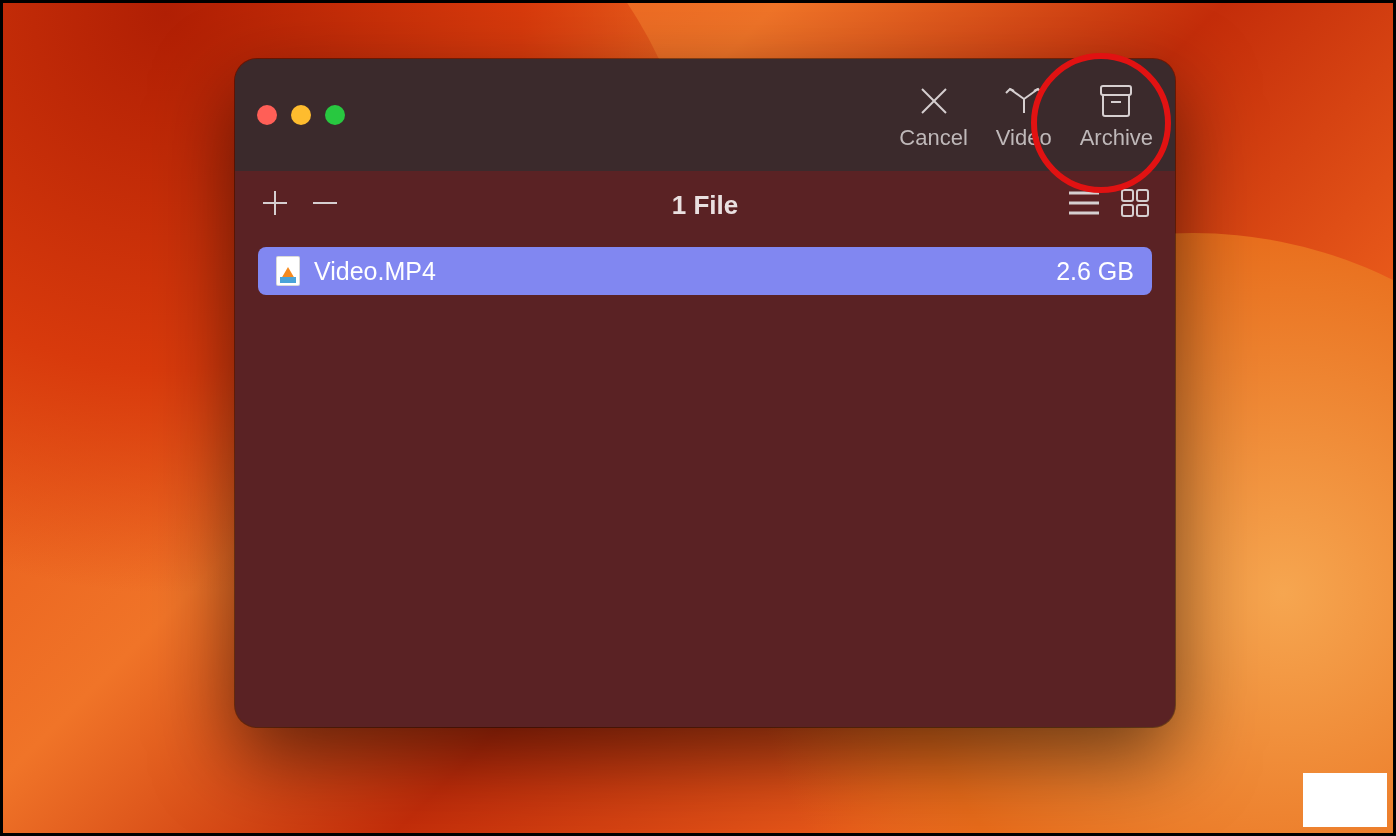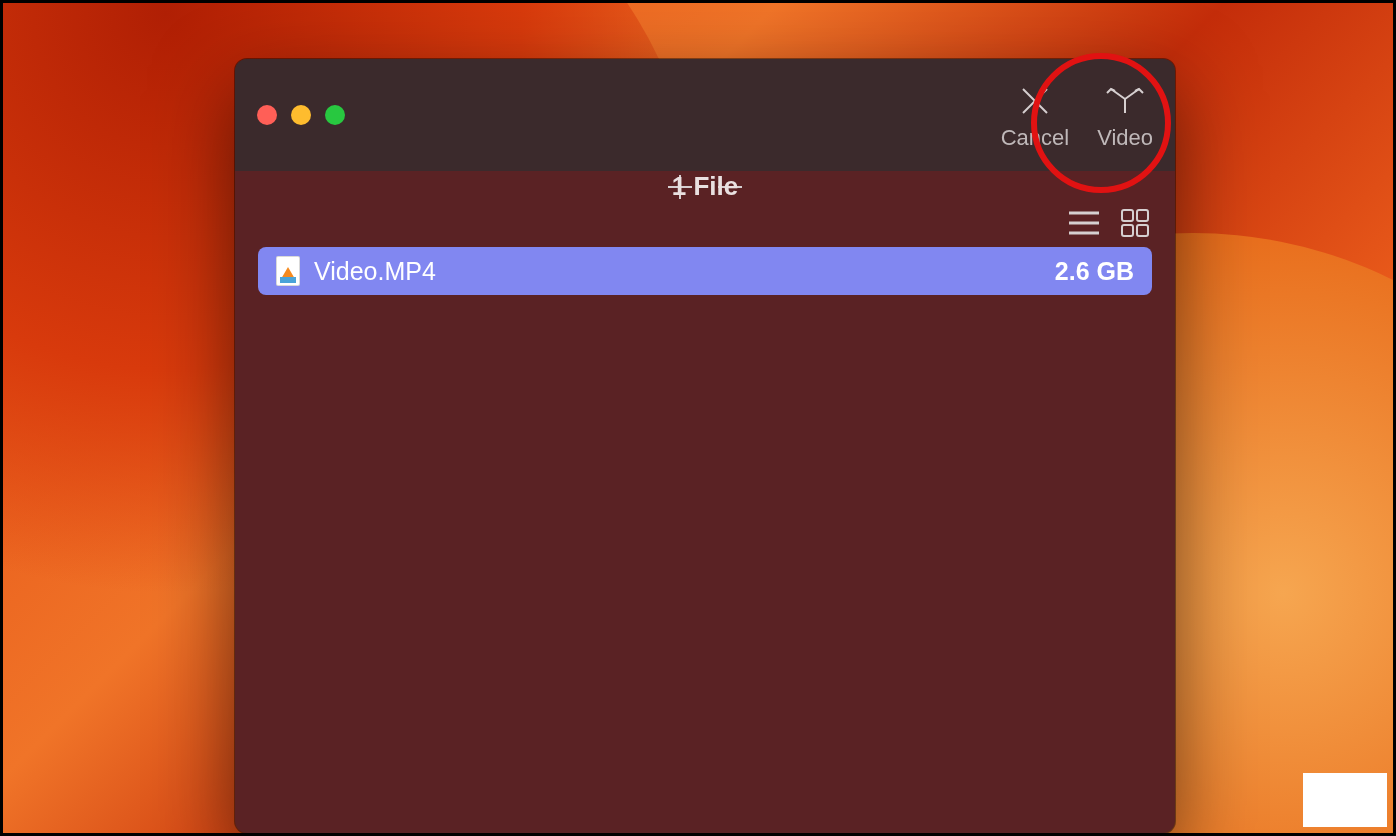--- a/index.html
+++ b/index.html
@@ -28,23 +28,23 @@
     width: 900px; height: 900px;
     background: radial-gradient(circle at 60% 40%, #f6a650 0%, #e86b1a 50%, transparent 70%);
     border-radius: 50%;
   }
 
   .window {
     position: absolute;
     left: 232px;
     top: 56px;
     width: 940px;
-    height: 774px;
+    height: 668px;
     background: #5a2224;
-    border-radius: 12px;
+    border-radius: 22px;
     box-shadow: 0 30px 80px rgba(0,0,0,0.55), 0 0 0 1px rgba(0,0,0,0.4);
     overflow: hidden;
   }
 
   .titlebar {
     height: 112px;
     background: #3b2a2c;
     display: flex;
     align-items: center;
     padding: 0 22px;
@@ -142,21 +142,21 @@
     clip-path: polygon(50% 0, 100% 100%, 0 100%);
   }
   .file-row .thumb::after {
     content: "";
     position: absolute;
     left: 3px; right: 3px; bottom: 2px; height: 6px;
     background: #4aa3d8;
   }
   .file-row .size {
     margin-left: auto;
-    font-weight: 700;
+    font-weight: 400;
   }
 
   .annotation-circle {
     position: absolute;
     left: 1028px;
     top: 50px;
     width: 140px;
     height: 140px;
     border: 6px solid #e11212;
     border-radius: 50%;
@@ -206,25 +206,35 @@
             <line x1="22" y1="30" x2="22" y2="16"></line>
             <path d="M22 16 L8 6"></path>
             <path d="M22 16 L36 6"></path>
             <polyline points="4,10 8,6 12,8" fill="none"></polyline>
             <polyline points="32,8 36,6 40,10" fill="none"></polyline>
           </svg>
         </span>
         <span>Video</span>
       </div>
 
+      <div class="title-action">
+        <span class="icon-slot">
+          <svg width="40" height="38" viewBox="0 0 40 38" fill="none" stroke-width="2">
+            <rect x="5" y="4" width="30" height="9" rx="2"></rect>
+            <path d="M7 13 L7 32 Q7 34 9 34 L31 34 Q33 34 33 32 L33 13"></path>
+            <line x1="15" y1="20" x2="25" y2="20"></line>
+          </svg>
+        </span>
+        <span>Archive</span>
+      </div>
 
     </div>
   </div>
 
-  <div class="subbar" style="position:relative;flex-direction:column;">
+  <div class="subbar" style="position:relative;">
     <div class="left-tools">
       <span>
         <svg width="32" height="32" viewBox="0 0 32 32" fill="none" stroke-width="2">
           <line x1="16" y1="4" x2="16" y2="28"></line>
           <line x1="4" y1="16" x2="28" y2="16"></line>
         </svg>
       </span>
       <span>
         <svg width="32" height="32" viewBox="0 0 32 32" fill="none" stroke-width="2">
           <line x1="4" y1="16" x2="28" y2="16"></line>

